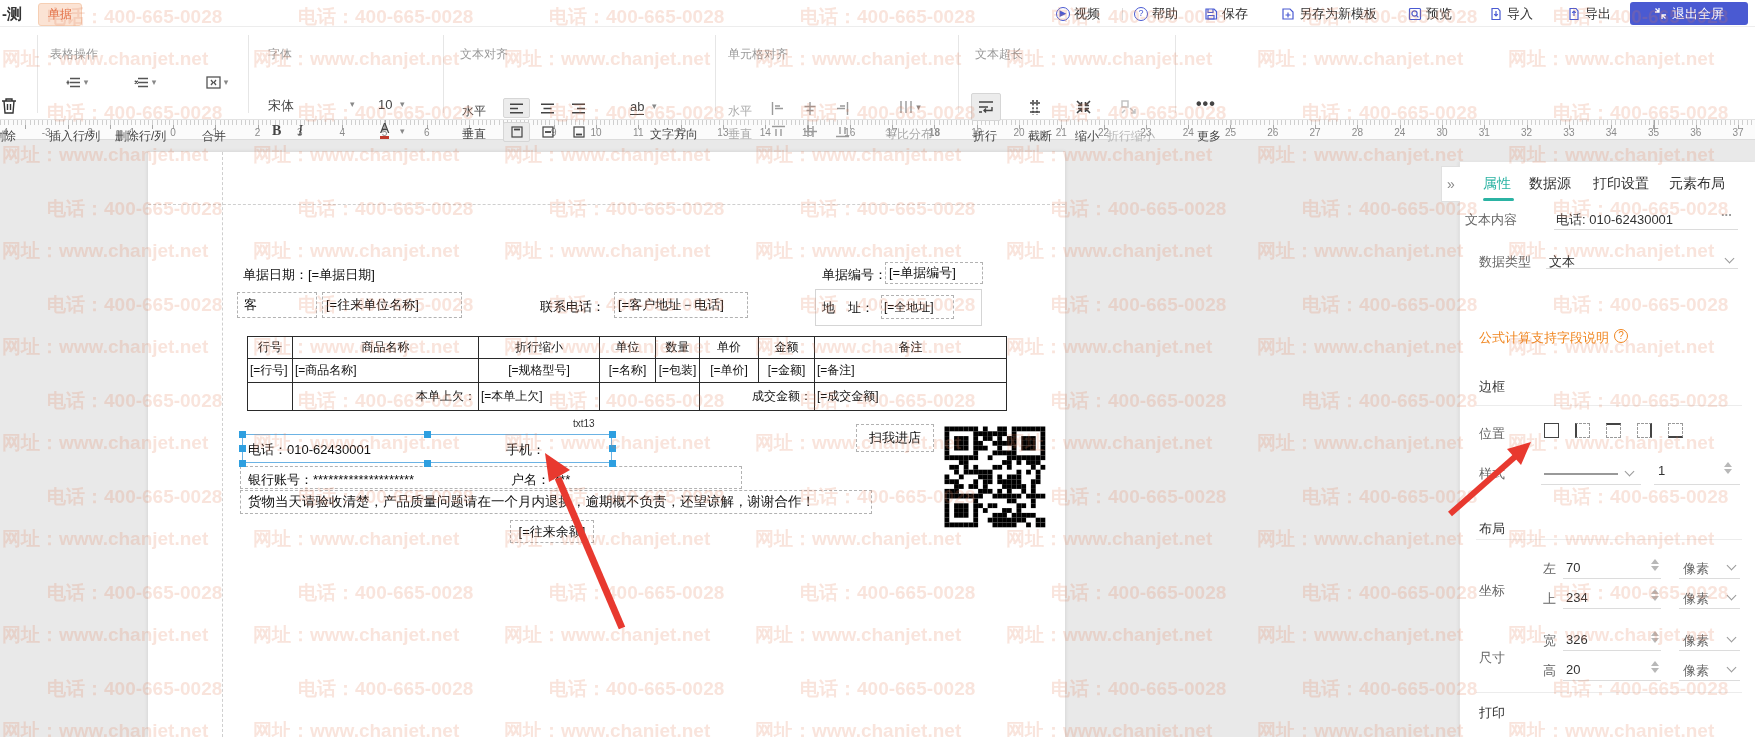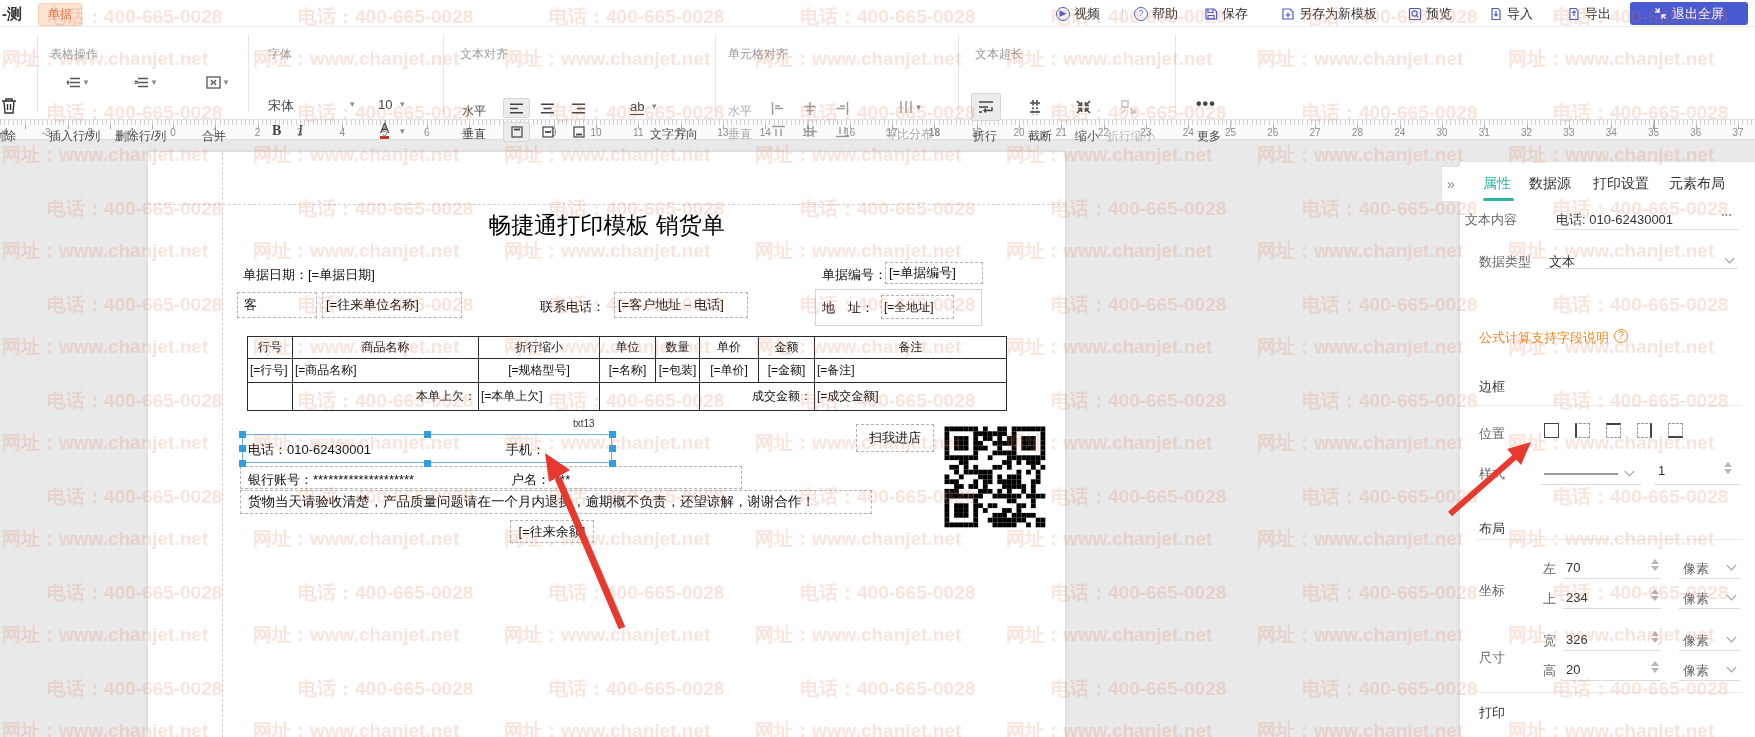--- a/index.html
+++ b/index.html
@@ -347,21 +347,20 @@
       <span class="rnum" style="left: 1653.5px;">35</span>
       <span class="rnum" style="left: 1695.8px;">36</span>
       <span class="rnum" style="left: 1738.1px;">37</span>
     </div>
 
   <div class="abs canvas">
     <div class="abs page" style="left:148px;top:12px">
       <div class="guide-h"></div>
       <div class="guide-v"></div>
 
-      <div class="ptxt" style="left:0;top:58px;width:917px;text-align:center;font-size:23px;color:#000">畅捷通打印模板 销货单</div>
 
       <div class="ptxt" style="left:95px;top:114px"><span>单据日期：</span><span>[=单据日期]</span></div>
       <div class="ptxt" style="left:674px;top:114px">单据编号：</div>
       <div class="dbox" style="left:737px;top:110px;width:98px;height:22px;padding-left:3px">[=单据编号]</div>
 
       <div class="dbox" style="left:89px;top:140px;width:80px;height:26px;padding-left:6px">客</div>
       <div class="dbox" style="left:174px;top:140px;width:140px;height:26px;padding-left:3px">[=往来单位名称]</div>
       <div class="ptxt" style="left:392px;top:146px">联系电话：</div>
       <div class="dbox" style="left:466px;top:140px;width:134px;height:26px;padding-left:3px">[=客户地址－电话]</div>
       <div class="abs" style="left:667px;top:137px;width:167px;height:37px;border:1px solid #d5d5d5"></div>

